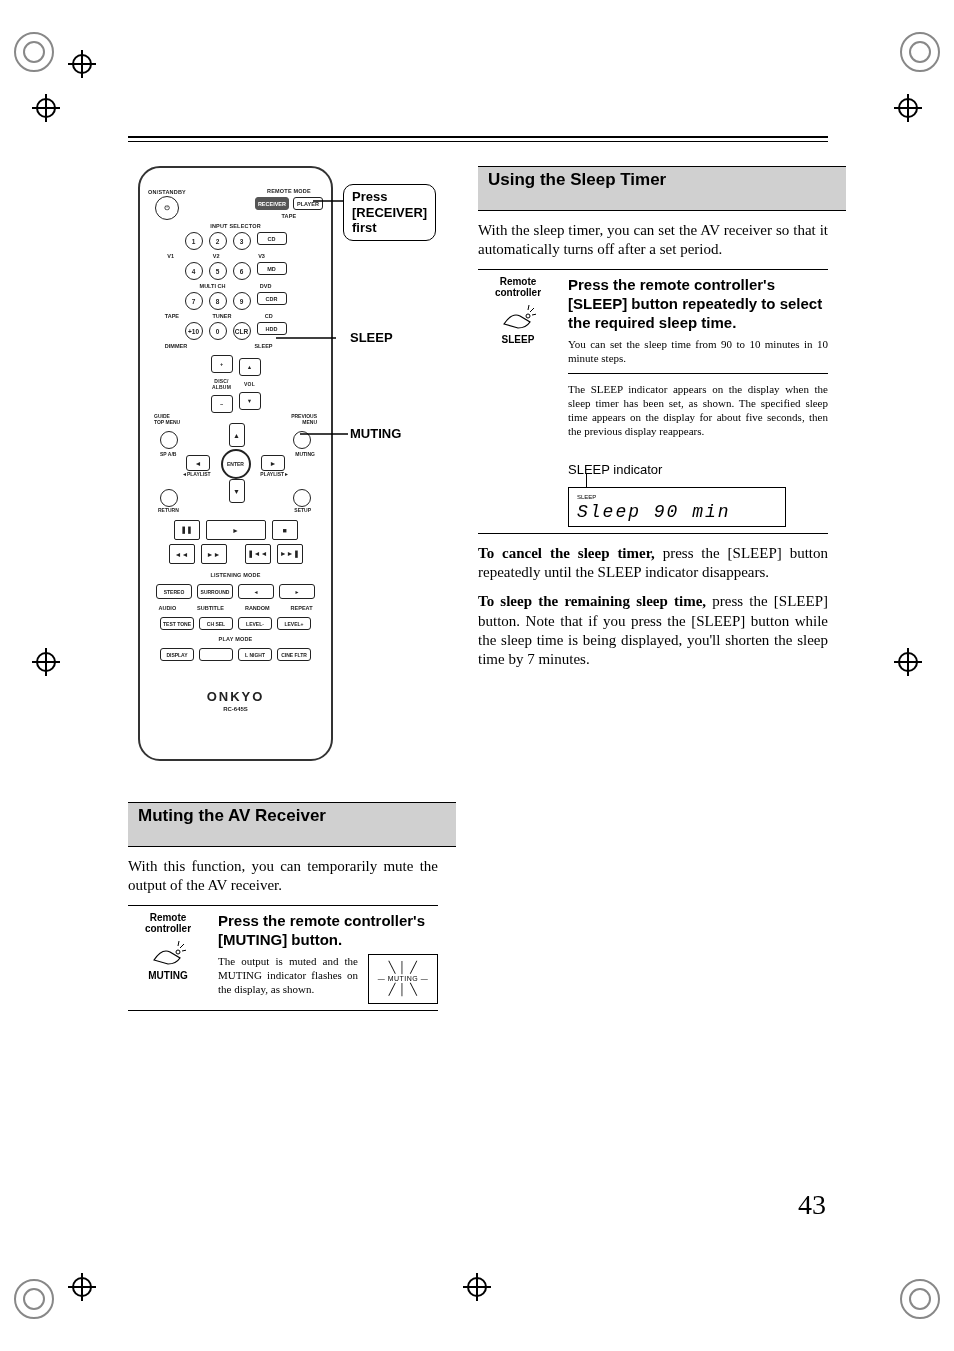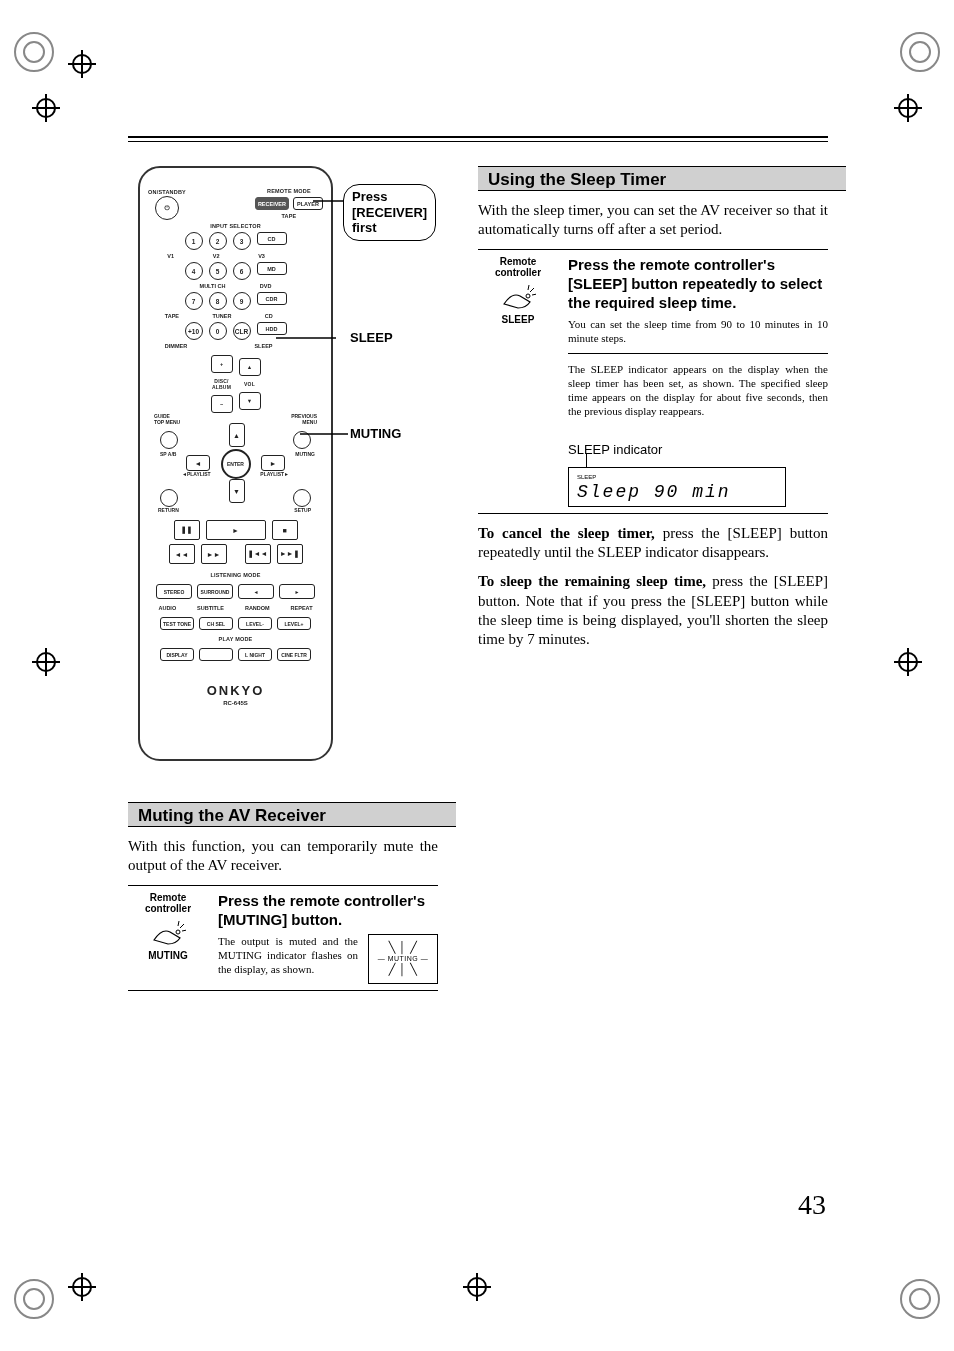--- a/index.html
+++ b/index.html
@@ -143,45 +143,45 @@
   .transport { display:flex; justify-content:center; gap:6px; margin-top:8px; }
   .transport .tbtn { width:24px; height:18px; border:1px solid #222; border-radius:2px; display:flex; align-items:center; justify-content:center; font-size:7px; }
   .transport .play { width:58px; }
 
   .lm-row { display:flex; justify-content:center; gap:5px; margin-top:6px; }
   .lm-row .pill { min-width:30px; height:13px; font-size:5px; }
 
   .row4 { display:flex; justify-content:center; gap:5px; margin-top:6px; }
   .row4 .pill { min-width:28px; height:11px; font-size:5px; }
 
-  .brand { margin-top:22px; font-family: Arial, sans-serif; font-size:13px; font-weight:900; letter-spacing:2px; }
+  .brand { margin-top:28px; font-family: Arial, sans-serif; font-size:13px; font-weight:900; letter-spacing:2px; }
   .model { font-size:6px; margin-top:2px; }
 
   
   .callout {
     position: absolute;
     font-family: Arial, Helvetica, sans-serif;
     font-weight: bold;
     font-size: 13px;
     line-height: 1.2;
   }
   .callout .bubble {
     border: 1.5px solid #000;
-    border-radius: 16px;
+    border-radius: 10px;
     padding: 4px 8px;
     display: inline-block;
     background:#fff;
   }
 
   
   .sectionbar {
     background: #d0d0d0;
     border-top: 1px solid #000;
     border-bottom: 1px solid #000;
-    padding: 3px 8px 0 10px;
+    padding: 3px 8px 20px 10px;
     font-family: Arial, Helvetica, sans-serif;
     font-weight: bold;
     font-size: 17px;
     width: 330px;
   }
   .col-left .sectionbar { width: 310px; margin-top:16px; }
   .col-right .sectionbar { width: 350px; }
 
   .body-text {
     font-size: 15px;

